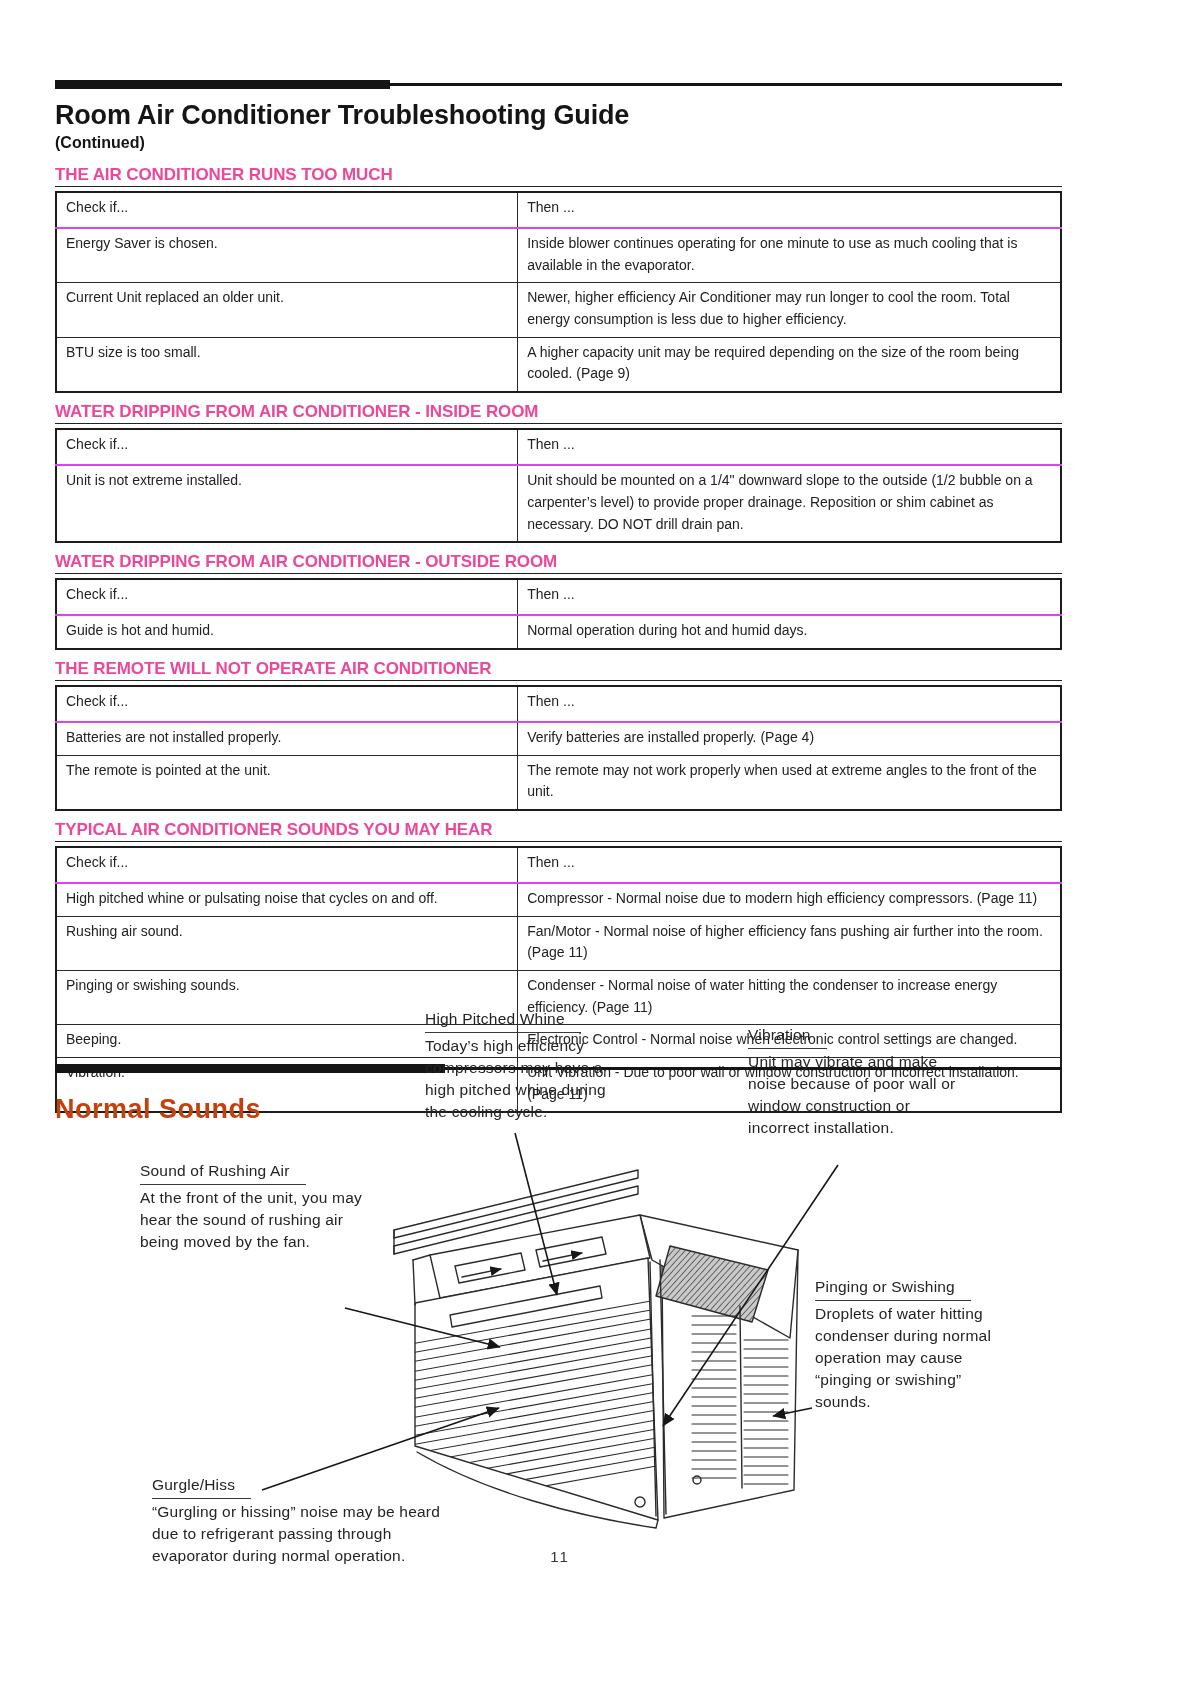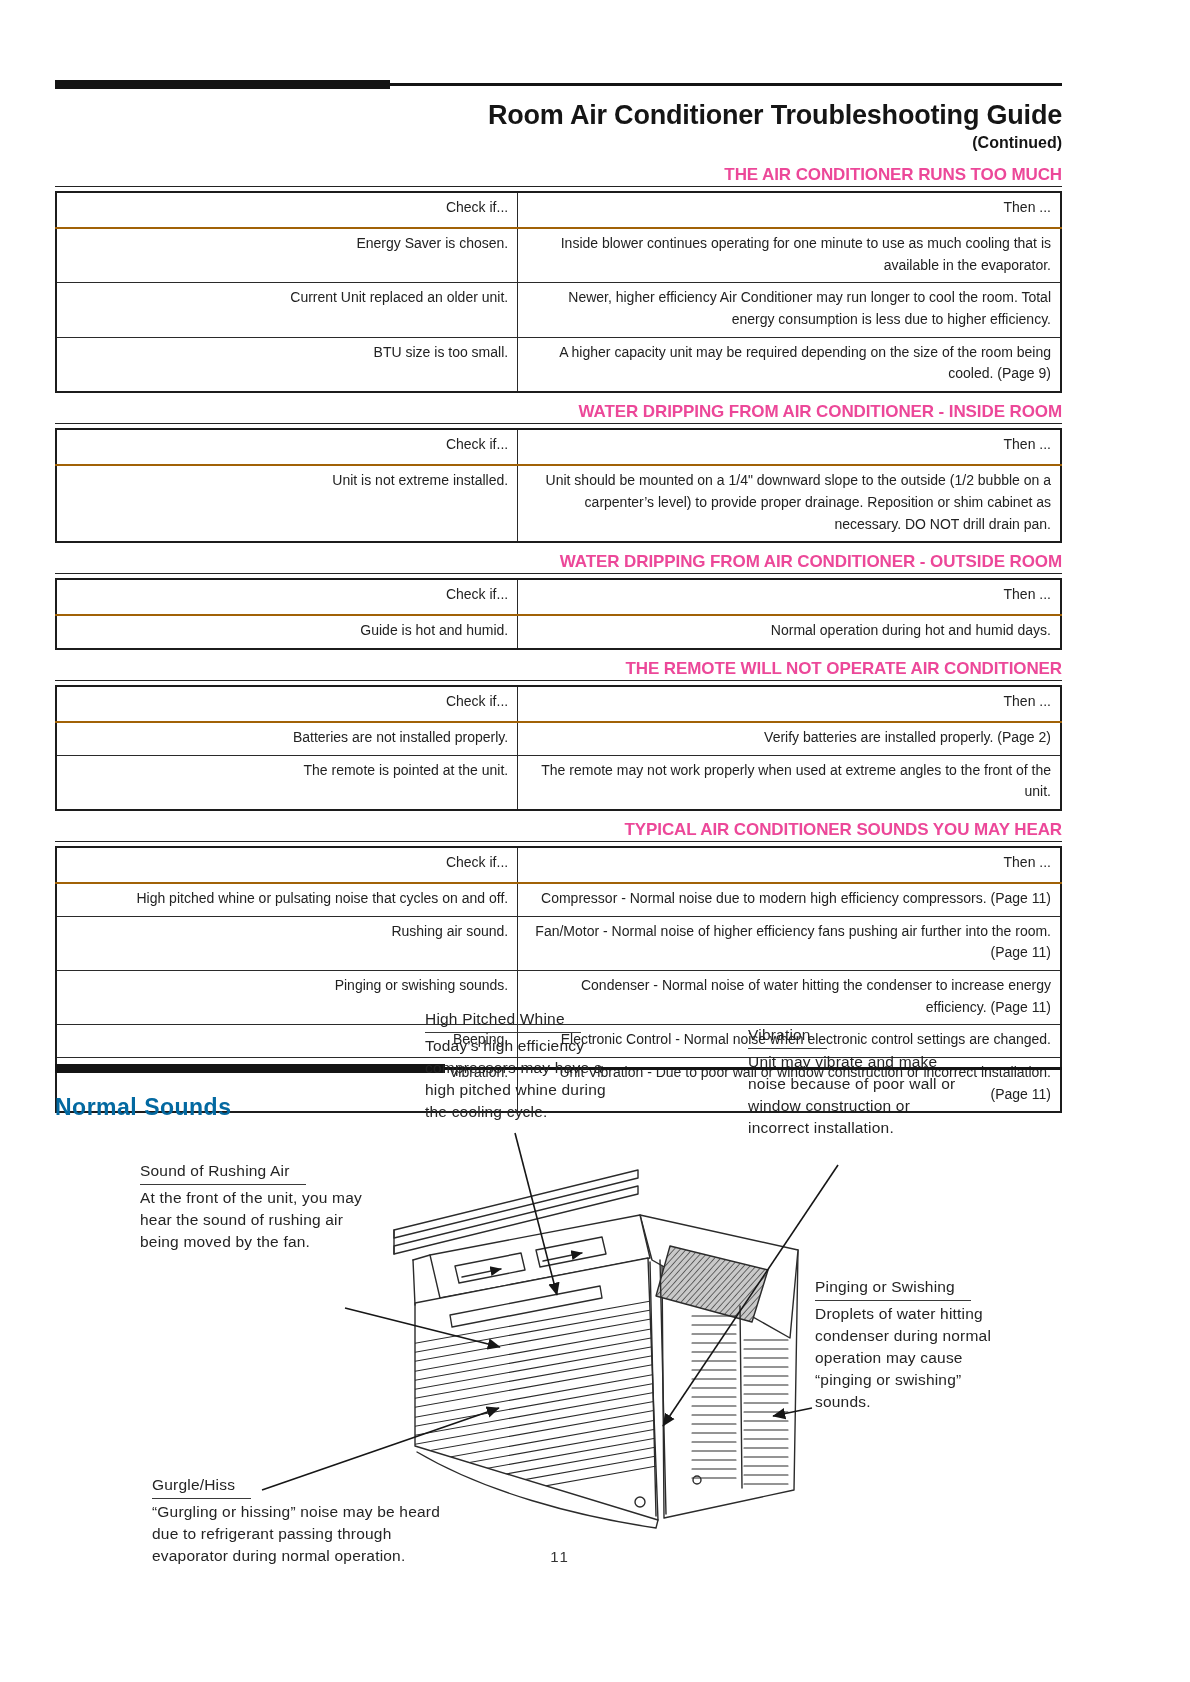--- a/index.html
+++ b/index.html
@@ -1,33 +1,33 @@
 <!DOCTYPE html>
 <html><head>
 <meta charset="utf-8">
 <style>
   html,body{margin:0;padding:0;background:#ffffff;}
   body{width:1190px;height:1682px;position:relative;overflow:hidden;
        font-family:"Liberation Sans", sans-serif;color:#1f1f1f;}
-  .content{position:absolute;top:80px;left:55px;width:1007px;text-align:right;}
+  .content{position:absolute;top:80px;left:55px;width:1007px;}
   
   .rule{position:relative;height:12px;}
   .rule-thin{position:absolute;top:3px;left:0;right:0;height:2.5px;background:#141414;}
   .rule-thick{position:absolute;top:0;left:0;height:9px;background:#141414;}
   .masthead-title{font-size:27px;font-weight:bold;color:#151515;letter-spacing:-0.2px;margin-top:8px;}
   .masthead-sub{font-size:16px;font-weight:bold;color:#151515;margin:3px 0 4px;}
   .sec-heading{font-weight:bold;font-size:17px;color:#ec4899;letter-spacing:-0.1px;
                border-bottom:1.6px solid #222;padding:9px 0 1px 0;margin-bottom:4px;}
   table.ts{width:100%;border-collapse:collapse;border:2px solid #1c1c1c;table-layout:fixed;}
   table.ts td{border:1.3px solid #2a2a2a;padding:4px 9px 6px;vertical-align:top;
               font-size:14px;line-height:1.55;color:#222;}
-  table.ts tr.hdr td{border-bottom:2px solid #a16207;height:24px;margin-left:34px;}
+  table.ts tr.hdr td{border-bottom:2px solid #d946ef;height:24px;margin-left:34px;}
   table.ts td.c1{width:44%;}
   
-  .ns-heading{position:absolute;left:55px;top:1094px;font-size:23px;font-weight:bold;color:#0369a1;letter-spacing:0.5px;}
+  .ns-heading{position:absolute;left:55px;top:1094px;font-size:27px;font-weight:bold;color:#c2410c;letter-spacing:0.5px;}
   .callout{position:absolute;font-size:15.5px;line-height:1.42;letter-spacing:0.2px;color:#242424;}
   .co-title{display:inline-block;border-bottom:1.5px solid #3a3a3a;padding:0 16px 2px 0;margin-bottom:2px;}
   .page-num{position:absolute;top:1548px;left:0;width:1120px;text-align:center;font-size:15px;color:#333;letter-spacing:2px;}
   svg.diagram{position:absolute;left:0;top:0;width:1190px;height:1682px;pointer-events:none;}
 </style>
 </head>
 <body>
 
 <div class="content">
   <div class="rule">
@@ -96,21 +96,21 @@
   <div>
     <div class="sec-heading">THE REMOTE WILL NOT OPERATE AIR CONDITIONER</div>
     <table class="ts">
       <tbody>
           <tr class="hdr">
         <td class="c1">Check if...</td>
         <td>Then ...</td>
       </tr>
       <tr>
         <td class="c1">Batteries are not installed properly.</td>
-        <td>Verify batteries are installed properly. (Page 2)</td>
+        <td>Verify batteries are installed properly. (Page 4)</td>
       </tr>
       <tr>
         <td class="c1">The remote is pointed at the unit.</td>
         <td>The remote may not work properly when used at extreme angles to the front of the unit.</td>
       </tr>
     </tbody>
       </table>
   </div>
 
   <div>

